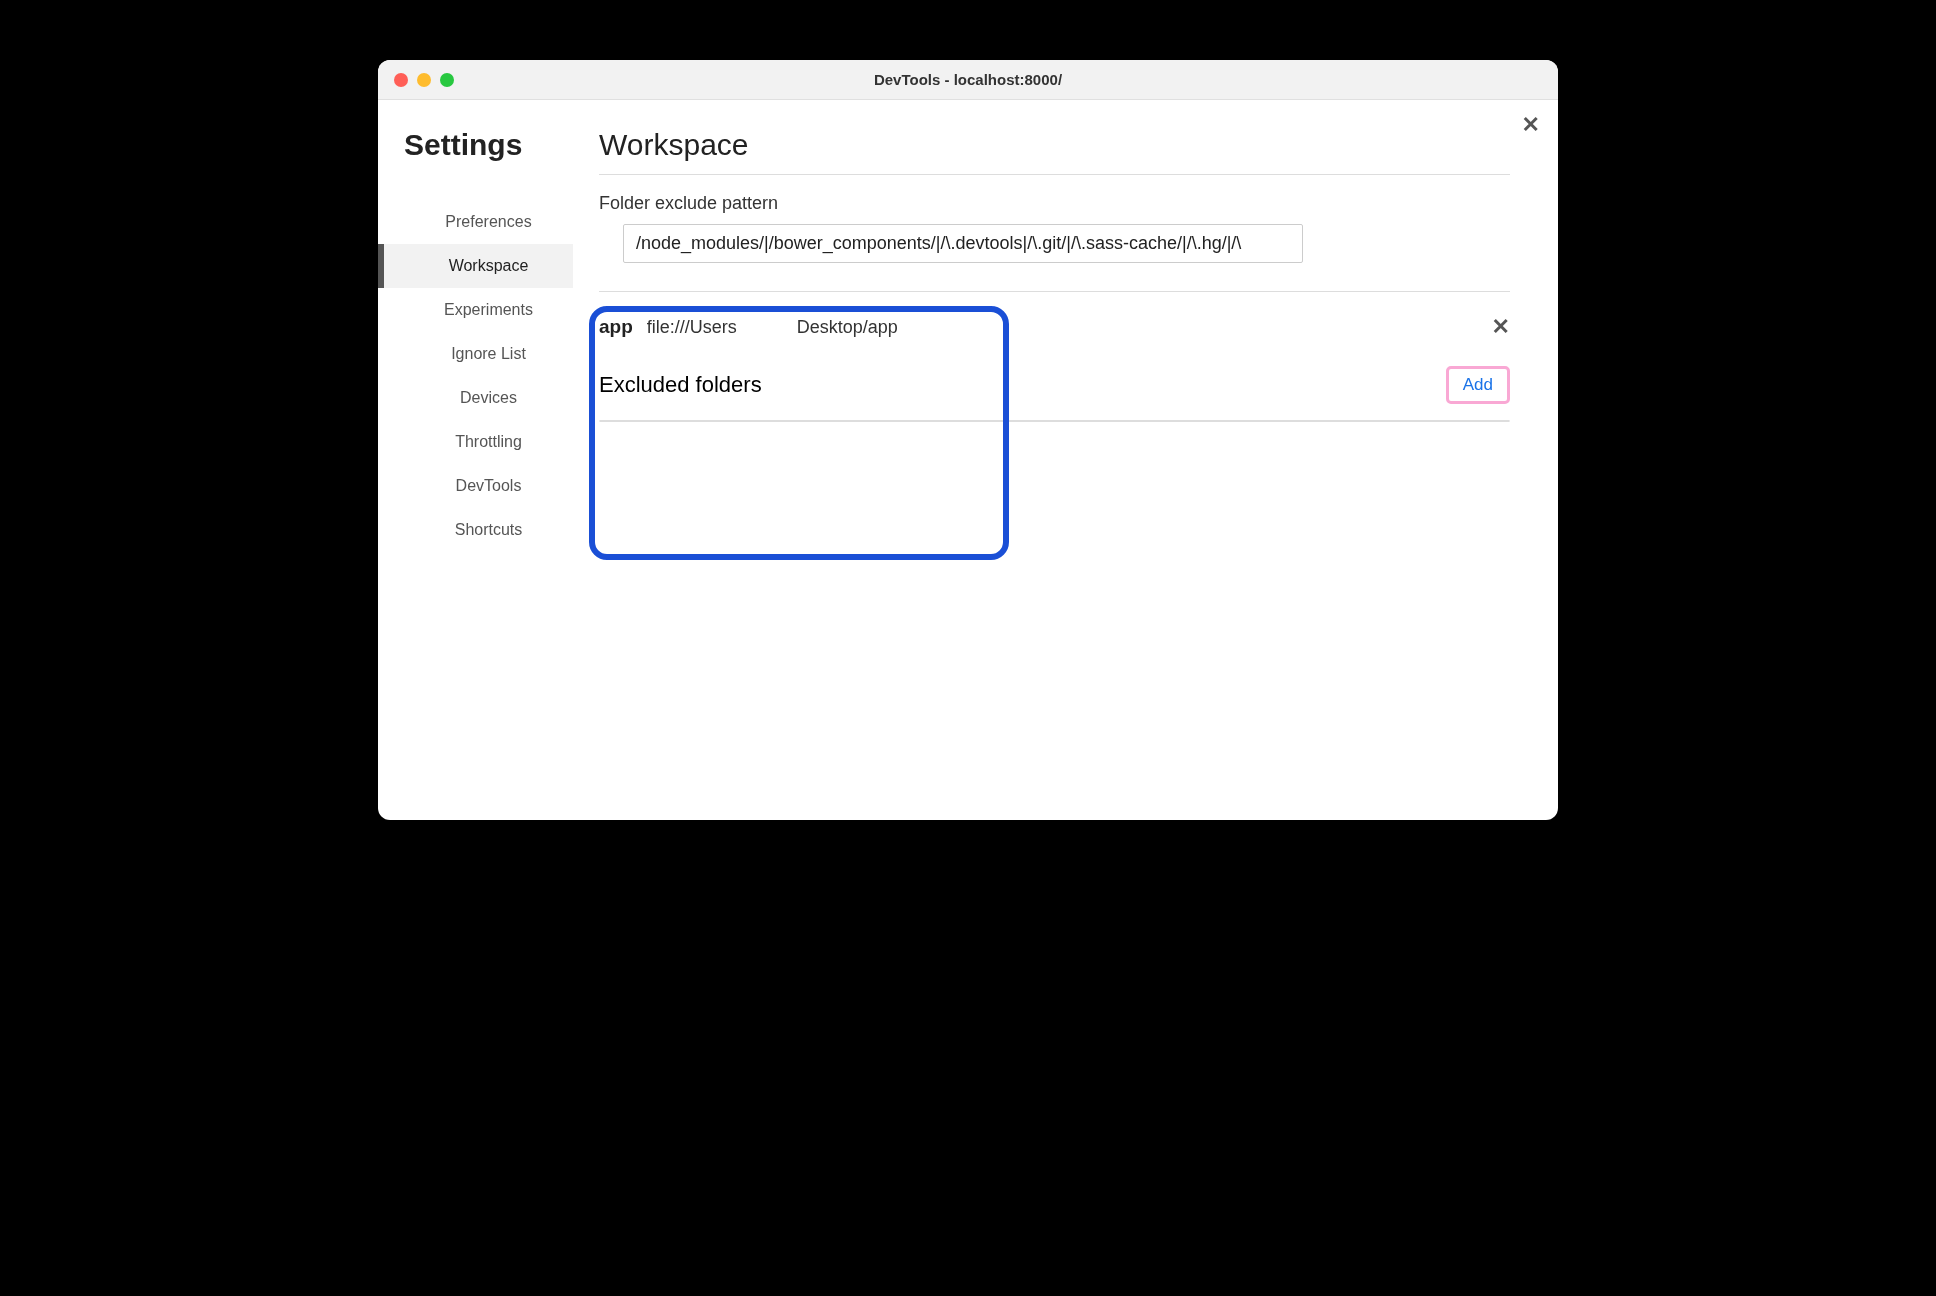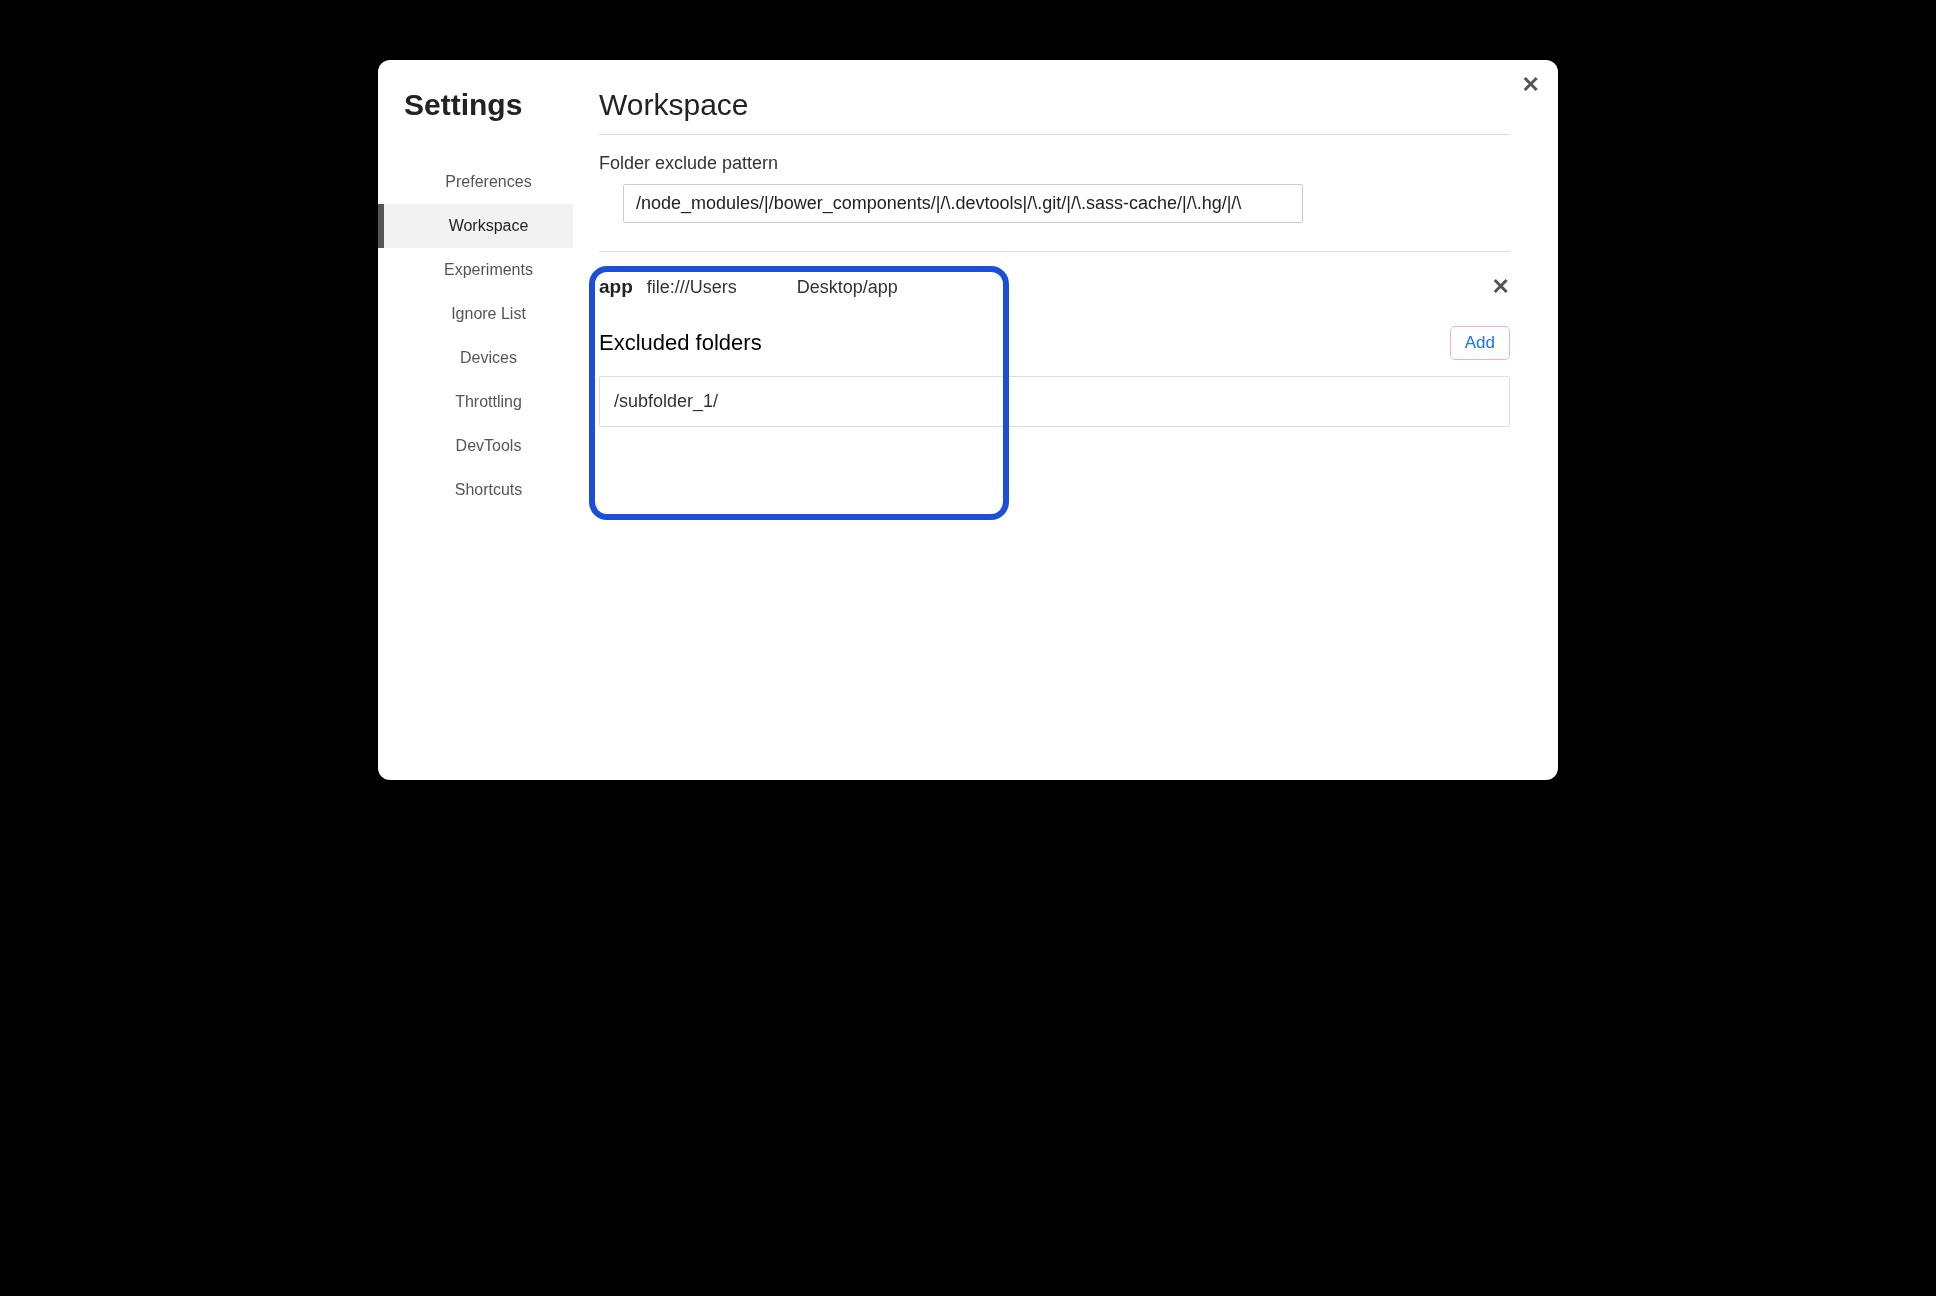--- a/index.html
+++ b/index.html
@@ -192,21 +192,21 @@
       display: flex;
       align-items: center;
       justify-content: space-between;
       margin-bottom: 16px;
     }
     .excluded-label {
       font-size: 22px;
       color: #000000;
     }
     .btn {
-      border: 1px solid #f9a8d4;
+      border: 3px solid #f9a8d4;
       background: #fff;
       color: #1a73e8;
       font-size: 17px;
       padding: 6px 14px;
       border-radius: 5px;
       cursor: pointer;
       font-weight: 500;
     }
     .excluded-list {
       border: 1px solid #ddd;
@@ -219,20 +219,28 @@
       cursor: pointer;
     }
     .add-folder-wrap {
       margin-top: 54px;
     }
   </style>
 </head>
 <body>
 
 <div class="window">
+  <div class="titlebar">
+    <div class="traffic-lights">
+      <div class="traffic-light tl-red"></div>
+      <div class="traffic-light tl-yellow"></div>
+      <div class="traffic-light tl-green"></div>
+    </div>
+    <div class="title">DevTools - localhost:8000/</div>
+  </div>
 
   <div class="content">
 
     <div class="sidebar">
       <div class="sidebar-title">Settings</div>
       <div class="sidebar-item">
           <span>Preferences</span>
         </div>
       <div class="sidebar-item active">
           <span>Workspace</span>
@@ -279,20 +287,19 @@
           </span>
           <span class="folder-remove">✕</span>
         </div>
 
         <div class="excluded-row">
           <span class="excluded-label">Excluded folders</span>
           <button class="btn">Add</button>
         </div>
 
         <div class="excluded-list">
-          <div class="excluded-item">/subfolder_1/</div>
         </div>
 
       </div>
 
     </div>
   </div>
 </div>
 
 </body></html>

